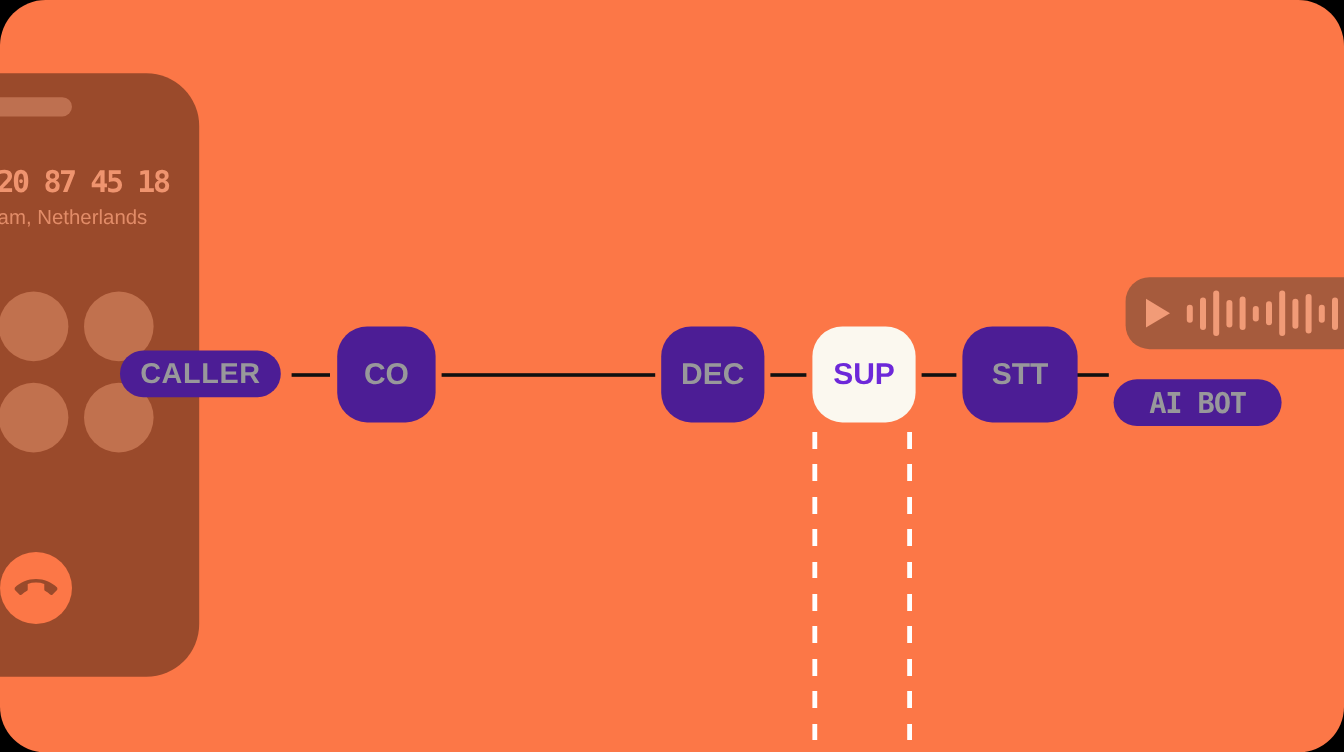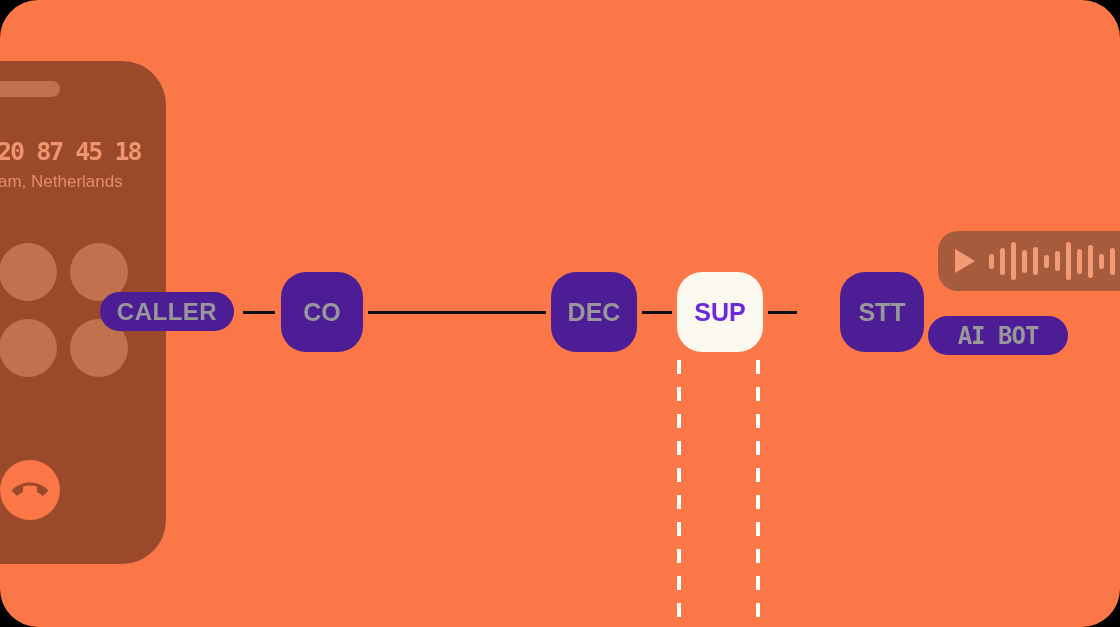--- a/index.html
+++ b/index.html
@@ -47,21 +47,21 @@
   .node {
     position:absolute; display:flex; align-items:center; justify-content:center;
     background:#4c1d95; color:#98989B; font-weight:bold;
   }
   .node-pill { height:39px; border-radius:20px; font-size:24px; letter-spacing:0.5px; }
   .node-box  { height:80px; border-radius:25px; font-size:25px; }
   .node-caller { left:100px; top:292px; width:134px; }
   .node-co     { left:281px; top:272px; width:82px; }
   .node-dec    { left:551px; top:272px; width:86px; }
   .node-sup    { left:677px; top:272px; width:86px; background:#FBF8EF; color:#6d28d9; }
-  .node-stt    { left:840px; top:272px; width:84px; }
+  .node-stt    { left:802px; top:272px; width:96px; }
   .node-aibot  { left:928px; top:293px; width:140px;
                  font-family:"DejaVu Sans Mono", monospace; font-size:24px; letter-spacing:-1px;margin-top:23px; }
 
   .connector { position:absolute; top:311px; height:3px; background:#101010; }
   .conn-1 { left:243px; width:32px; }
   .conn-2 { left:368px; width:178px; }
   .conn-3 { left:642px; width:30px; }
   .conn-4 { left:768px; width:29px; }
   .conn-5 { left:891px; width:33px; }
 

